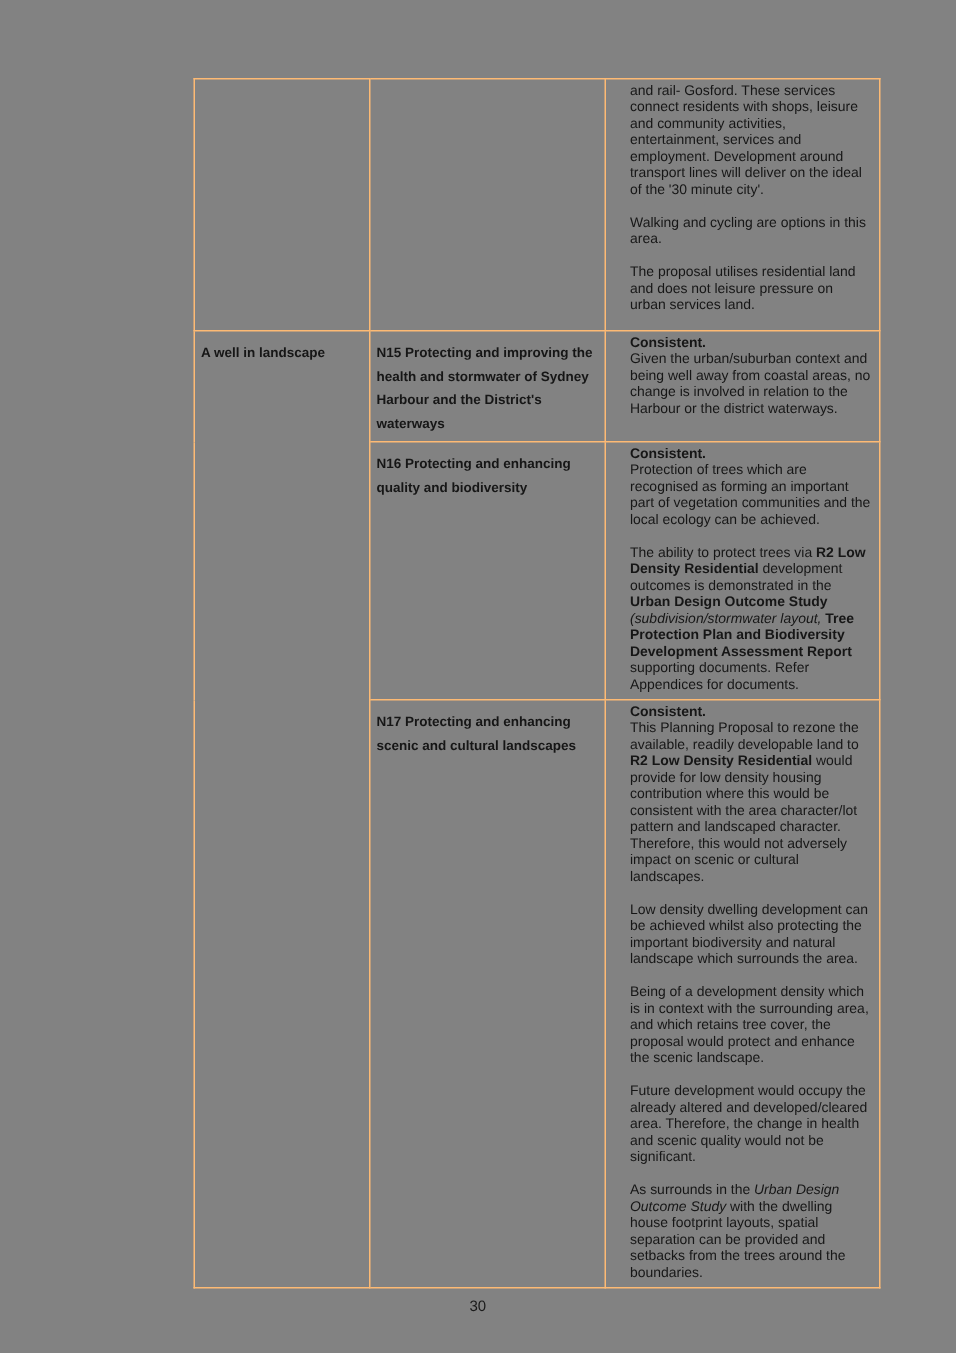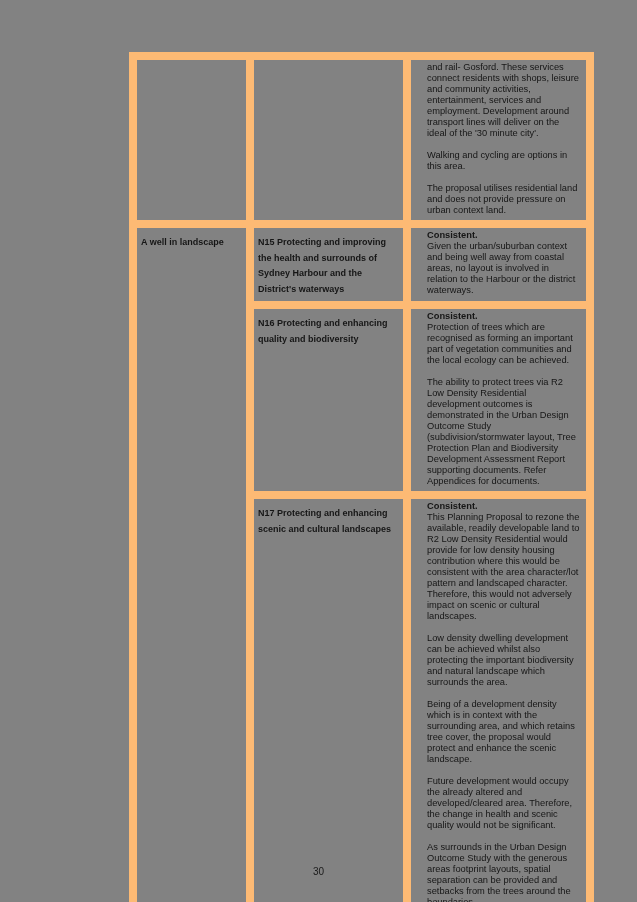--- a/index.html
+++ b/index.html
@@ -17,21 +17,21 @@
   }
   .doc-table {
     position: absolute;
     left: 129px;
     top: 52px;
     border-collapse: collapse;
     table-layout: fixed;
     width: 457px;
   }
   .doc-table td {
-    border: 8px solid #fdba74;
+    border: 1px solid #fdba74;
     vertical-align: top;
     padding: 2px 5px 4px 16px;
     overflow: hidden;
   }
   td.theme-cell, td.direction-cell {
     font-weight: bold;
     font-size: 9px;
     line-height: 15.5px;
     padding-top: 7px;
     padding-left: 4px;
@@ -43,22 +43,22 @@
   .assessment-cell p {
     margin: 0;
   }
   .assessment-cell p.para { margin-top: 11px; }
   .assessment-cell p:first-child { margin-top: 0; }
   .assessment-cell p.head {
     font-weight: bold;
     margin-top: 0;
   }
   .assessment-cell p.head + p.para { margin-top: 0; }
-  .assessment-cell span.b { font-weight: normal; }
-  .assessment-cell span.i { }
+  .assessment-cell span.b { font-weight: bold; }
+  .assessment-cell span.i { font-style: italic; }
   .page-number {
     position: absolute;
     top: 866px;
     left: 0;
     width: 637px;
     text-align: center;
     font-size: 10px;
     color: #1a1a1a;
   }
 </style>
@@ -71,46 +71,46 @@
     <col style="width:157px">
     <col style="width:183px">
   </colgroup>
   <tbody>
     <tr style="height:168px">
       <td class="theme-cell"></td>
       <td class="direction-cell"></td>
       <td class="assessment-cell">
           <p class="para"><span>and rail- Gosford. These services connect residents with shops, leisure and community activities, entertainment, services and employment. Development around transport lines will deliver on the ideal of the '30 minute city'.</span></p>
           <p class="para"><span>Walking and cycling are options in this area.</span></p>
-          <p class="para"><span>The proposal utilises residential land and does not provide pressure on urban context land.</span></p>
+          <p class="para"><span>The proposal utilises residential land and does not leisure pressure on urban services land.</span></p>
         </td>
     </tr>
     <tr style="height:73px">
       <td class="theme-cell" rowspan="3">A well in landscape</td>
-      <td class="direction-cell">N15 Protecting and improving the health and surrounds of Sydney Harbour and the District's waterways</td>
+      <td class="direction-cell">N15 Protecting and improving the health and stormwater of Sydney Harbour and the District's waterways</td>
       <td class="assessment-cell">
           <p class="head"><span>Consistent.</span></p>
-          <p class="para"><span>Given the urban/suburban context and being well away from coastal areas, no layout is involved in relation to the Harbour or the district waterways.</span></p>
+          <p class="para"><span>Given the urban/suburban context and being well away from coastal areas, no change is involved in relation to the Harbour or the district waterways.</span></p>
         </td>
     </tr>
     <tr style="height:168px">
       <td class="direction-cell">N16 Protecting and enhancing quality and biodiversity</td>
       <td class="assessment-cell">
           <p class="head"><span>Consistent.</span></p>
           <p class="para"><span>Protection of trees which are recognised as forming an important part of vegetation communities and the local ecology can be achieved.</span></p>
           <p class="para"><span>The ability to protect trees via </span><span class="b">R2 Low Density Residential</span><span> development outcomes is demonstrated in the </span><span class="b">Urban Design Outcome Study</span><span> </span><span class="i">(subdivision/stormwater layout,</span><span> </span><span class="b">Tree Protection Plan and Biodiversity Development Assessment Report</span><span> supporting documents. Refer Appendices for documents.</span></p>
         </td>
     </tr>
     <tr style="height:386px">
       <td class="direction-cell">N17 Protecting and enhancing scenic and cultural landscapes</td>
       <td class="assessment-cell">
           <p class="head"><span>Consistent.</span></p>
           <p class="para"><span>This Planning Proposal to rezone the available, readily developable land to </span><span class="b">R2 Low Density Residential</span><span> would provide for low density housing contribution where this would be consistent with the area character/lot pattern and landscaped character. Therefore, this would not adversely impact on scenic or cultural landscapes.</span></p>
           <p class="para"><span>Low density dwelling development can be achieved whilst also protecting the important biodiversity and natural landscape which surrounds the area.</span></p>
           <p class="para"><span>Being of a development density which is in context with the surrounding area, and which retains tree cover, the proposal would protect and enhance the scenic landscape.</span></p>
           <p class="para"><span>Future development would occupy the already altered and developed/cleared area. Therefore, the change in health and scenic quality would not be significant.</span></p>
-          <p class="para"><span>As surrounds in the </span><span class="i">Urban Design Outcome Study</span><span> with the generous areas footprint layouts, spatial separation can be provided and setbacks from the trees around the boundaries.</span></p>
+          <p class="para"><span>As surrounds in the </span><span class="i">Urban Design Outcome Study</span><span> with the dwelling house footprint layouts, spatial separation can be provided and setbacks from the trees around the boundaries.</span></p>
         </td>
     </tr>
   </tbody>
 </table>
 
 <div class="page-number">30</div>
 
 </body></html>

